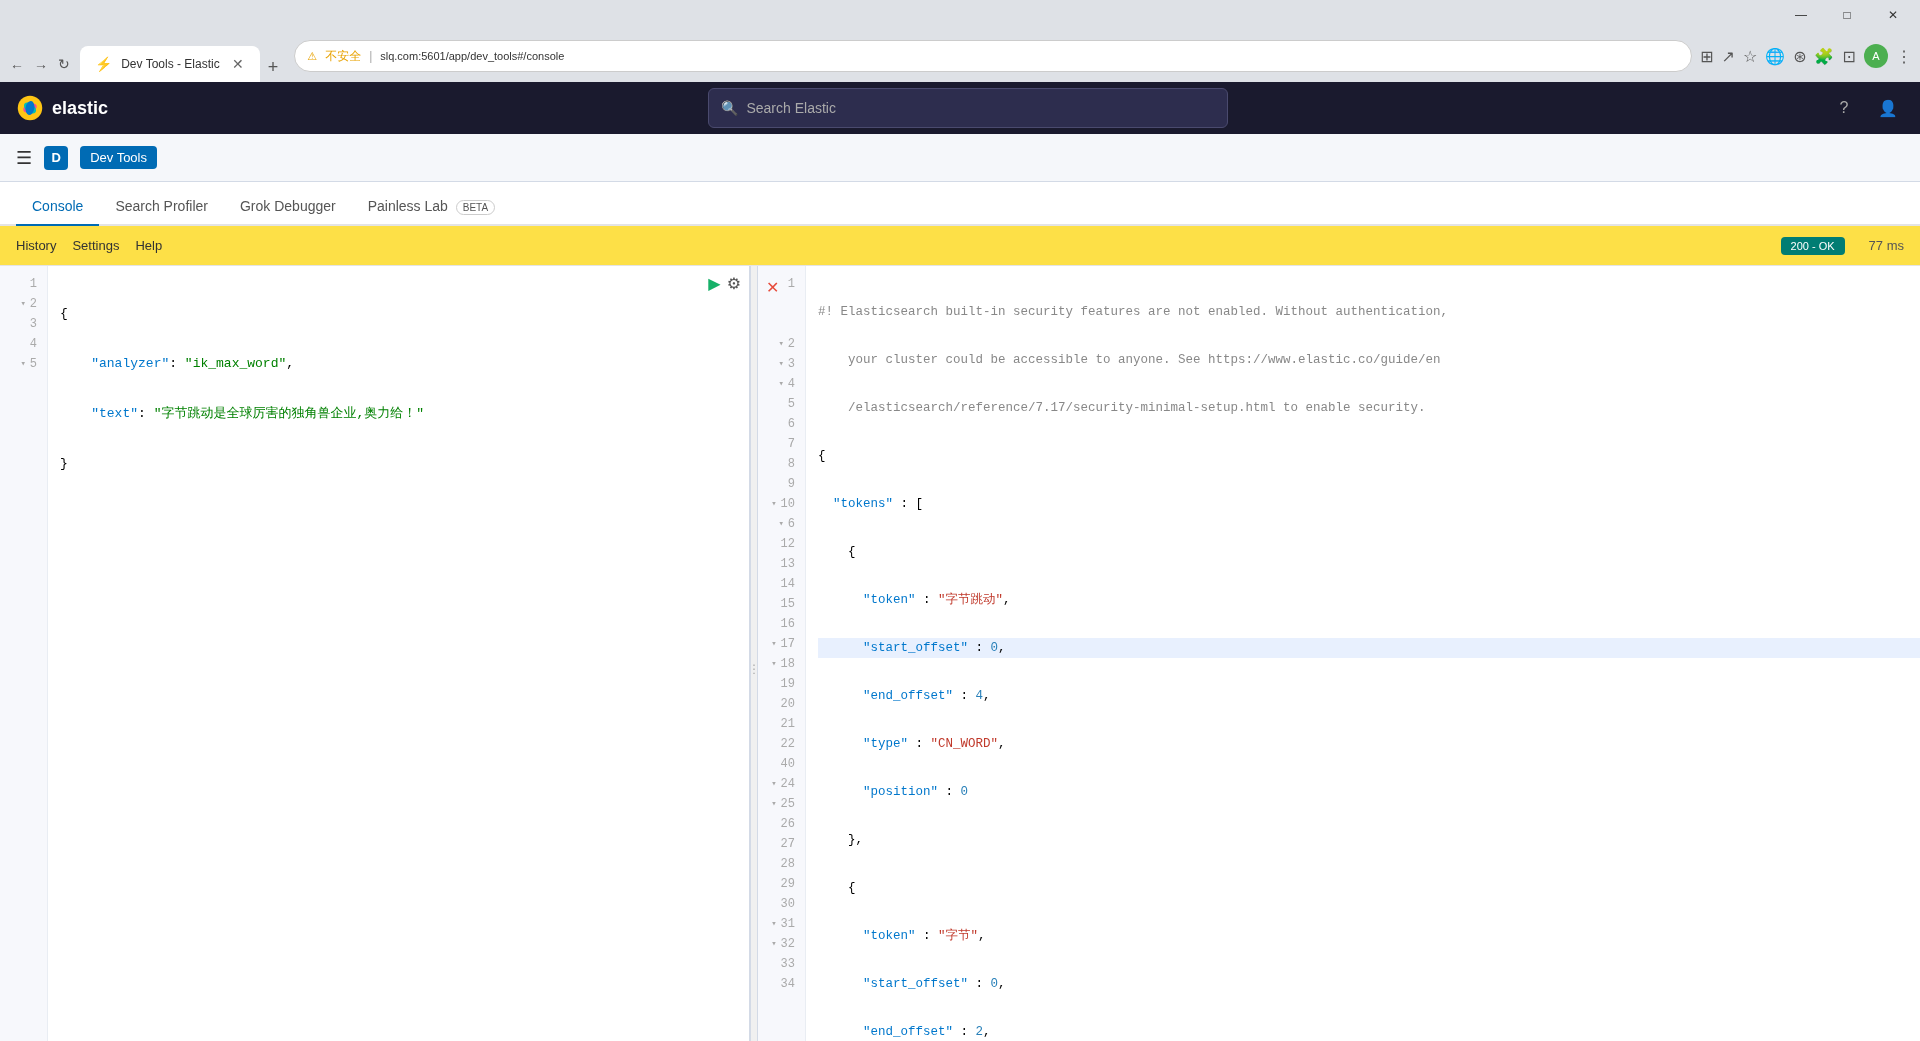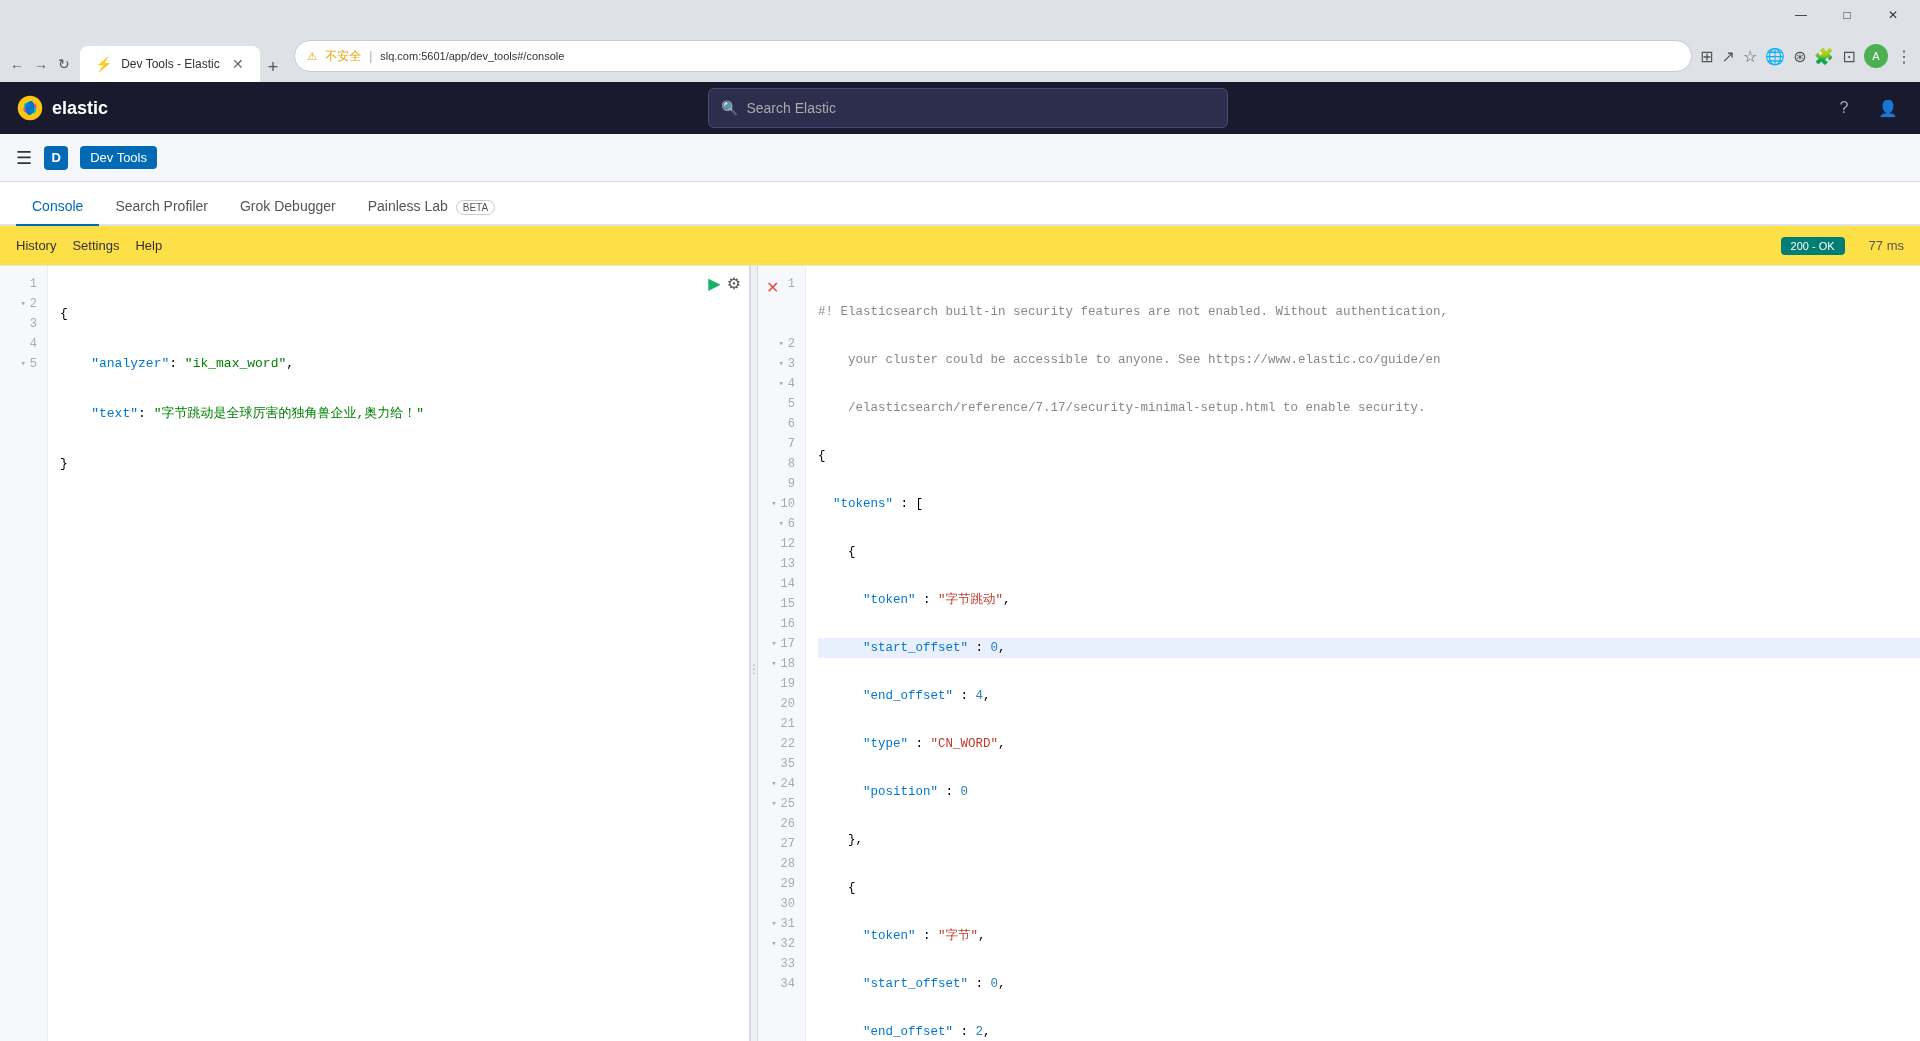--- a/index.html
+++ b/index.html
@@ -308,21 +308,21 @@
         <div class="response-line-number">
             <span>20</span>
           </div>
         <div class="response-line-number">
             <span>21</span>
           </div>
         <div class="response-line-number">
             <span>22</span>
           </div>
         <div class="response-line-number">
-            <span>35</span>
+            <span>40</span>
           </div>
         <div class="response-line-number">
             <span class="fold-icon" style="font-size:9px;color:#aaa;">▾</span>
             <span>24</span>
           </div>
         <div class="response-line-number">
             <span class="fold-icon" style="font-size:9px;color:#aaa;">▾</span>
             <span>25</span>
           </div>
         <div class="response-line-number">

